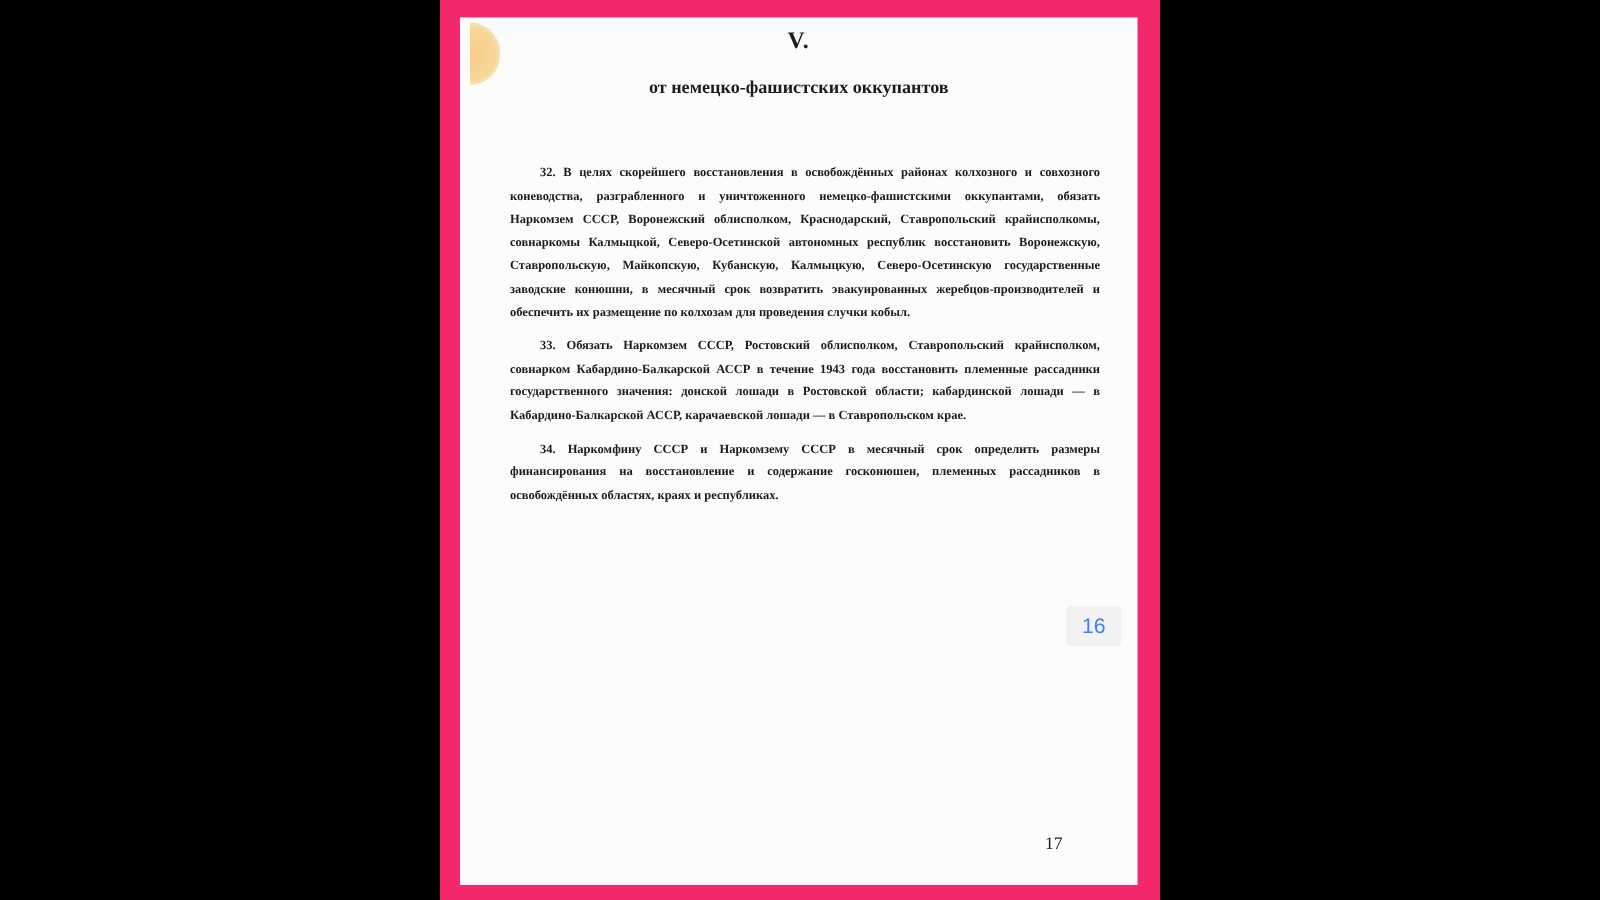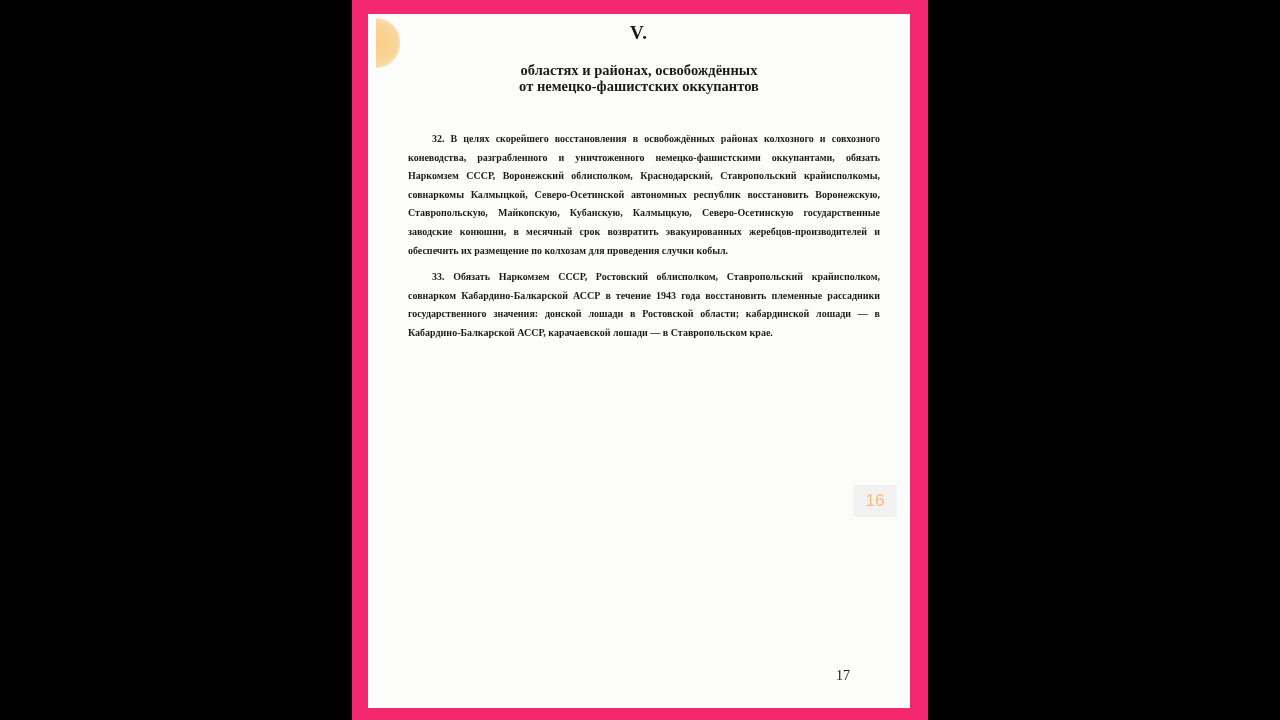--- a/index.html
+++ b/index.html
@@ -37,40 +37,40 @@
     text-align: justify;
     font-weight: bold;
   }
   .para { margin: 0 0 8px 0; text-indent: 24px; }
   .page-number {
     position: absolute; left: 468px; top: 654px; font-weight: normal; font-size: 14px;
   }
   .overlay-badge {
     position: absolute; left: 853px; top: 485px; width: 44px; height: 32px;
     background: rgba(240,240,240,0.85); border-radius: 3px;
-    color: #fdba74; font-family: "Liberation Sans", sans-serif; font-size: 17px;
+    color: #3b82f6; font-family: "Liberation Sans", sans-serif; font-size: 17px;
     display: flex; align-items: center; justify-content: center;
   }
 </style>
 </head>
 <body>
 
 <div class="frame"></div>
 
 <div class="page">
   <div class="stain"></div>
 
   <div class="section-num">V.</div>
 
   <div class="heading">
-    <div>областях и районах, освобождённых</div>
     <div>от немецко-фашистских оккупантов</div>
   </div>
 
   <div class="body-text" style="top:116px;">
     <p class="para">32. В целях скорейшего восстановления в освобождённых районах колхозного и совхозного коневодства, разграбленного и уничтоженного немецко-фашистскими оккупантами, обязать Наркомзем СССР, Воронежский облисполком, Краснодарский, Ставропольский крайисполкомы, совнаркомы Калмыцкой, Северо-Осетинской автономных республик восстановить Воронежскую, Ставропольскую, Майкопскую, Кубанскую, Калмыцкую, Северо-Осетинскую государственные заводские конюшни, в месячный срок возвратить эвакуированных жеребцов-производителей и обеспечить их размещение по колхозам для проведения случки кобыл.</p>
     <p class="para">33. Обязать Наркомзем СССР, Ростовский облисполком, Ставропольский крайисполком, совнарком Кабардино-Балкарской АССР в течение 1943 года восстановить племенные рассадники государственного значения: донской лошади в Ростовской области; кабардинской лошади — в Кабардино-Балкарской АССР, карачаевской лошади — в Ставропольском крае.</p>
+    <p class="para">34. Наркомфину СССР и Наркомзему СССР в месячный срок определить размеры финансирования на восстановление и содержание госконюшен, племенных рассадников в освобождённых областях, краях и республиках.</p>
   </div>
 
   <div class="page-number">17</div>
 </div>
 
 <div class="overlay-badge">16</div>
 
 </body></html>

